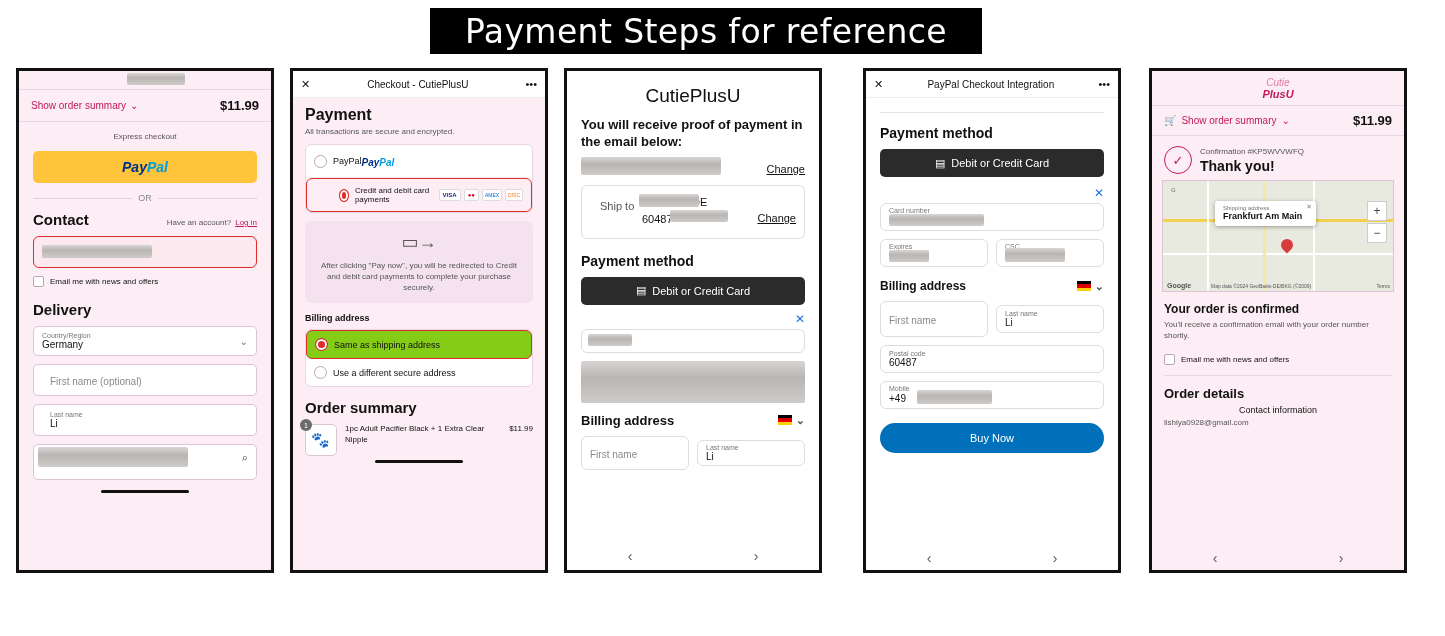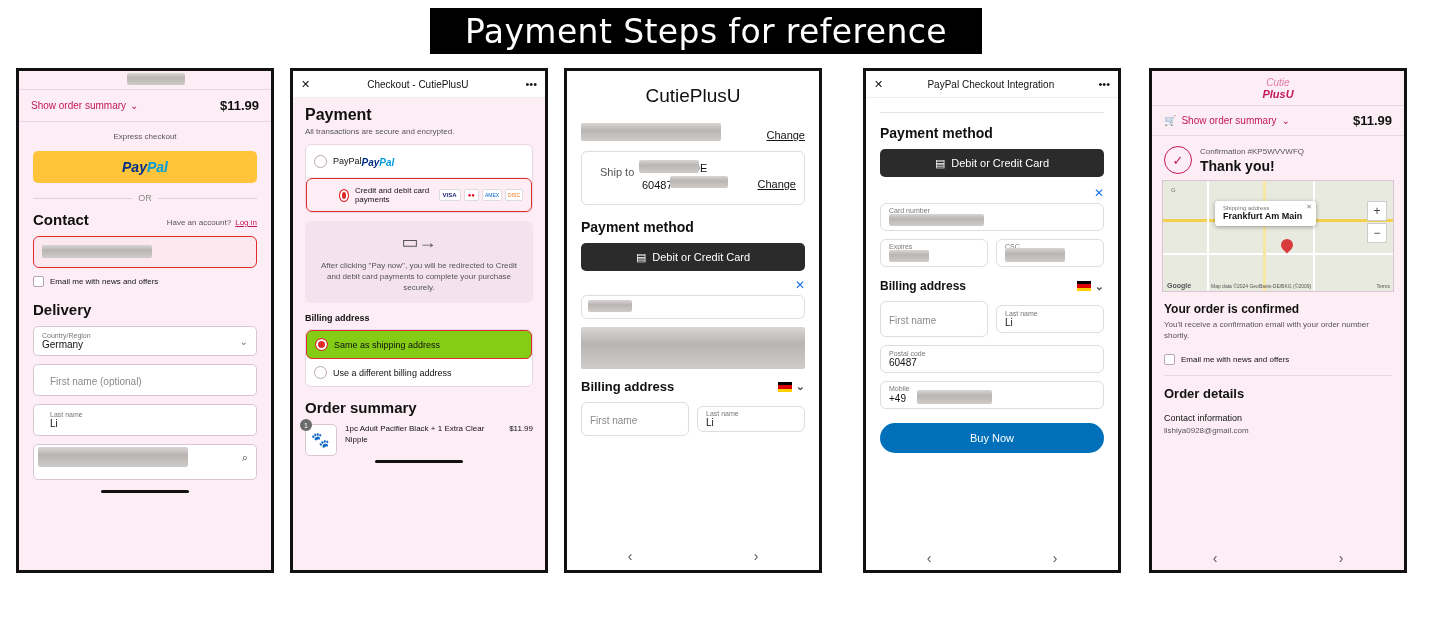--- a/index.html
+++ b/index.html
@@ -150,39 +150,40 @@
       <div class="xs" style="color:#555;margin-top:8px;line-height:1.35;">After clicking "Pay now", you will be redirected to Credit and debit card payments to complete your purchase securely.</div>
     </div>
     <div class="sm" style="margin-top:10px;font-weight:bold;">Billing address</div>
     <div class="cardbox" style="margin-top:6px;">
       <div class="row" style="gap:6px;padding:7px 8px;border:1.5px solid #e02b2b;border-radius:6px;background:#84cc16;">
         <span class="radio on"></span>
         <span class="sm">Same as shipping address</span>
       </div>
       <div class="row" style="gap:6px;padding:7px 8px;">
         <span class="radio"></span>
-        <span class="sm">Use a different billing address</span>
+        <span class="sm">Use a different secure address</span>
       </div>
     </div>
     <h2 class="sect" style="margin-top:12px;font-size:15px;">Order summary</h2>
     <div class="row" style="margin-top:8px;gap:8px;align-items:flex-start;">
       <div style="position:relative;width:30px;height:30px;border:1px solid #d9c6d4;border-radius:5px;background:#fff;display:flex;align-items:center;justify-content:center;font-size:15px;">🐾
         <span style="position:absolute;top:-6px;left:-6px;width:12px;height:12px;border-radius:50%;background:#6b6b6b;color:#fff;font-size:7px;display:flex;align-items:center;justify-content:center;">1</span>
       </div>
       <div class="xs" style="flex:1;line-height:1.3;">1pc Adult Pacifier Black + 1 Extra Clear Nipple</div>
       <div class="xs">$11.99</div>
     </div>
   </div>
   <div class="homebar" style="width:88px;margin:4px auto 0;"></div>
 </div>
 
 <div class="phone" id="p3">
   <div style="height:14px;"></div>
   <div style="text-align:center;font-size:19px;">CutiePlusU</div>
   <div style="padding:10px 14px 0;">
+    <div style="font-size:13px;font-weight:bold;line-height:1.3;">You will receive proof of payment in the email below:</div>
     <div class="row" style="justify-content:space-between;align-items:flex-end;margin-top:6px;">
       <div class="redact" style="width:140px;height:18px;"></div>
       <span style="font-size:11px;text-decoration:underline;">Change</span>
     </div>
     <div style="border:1px solid #ddd;border-radius:6px;margin-top:10px;padding:10px 18px;position:relative;height:32px;">
       <span style="font-size:11px;color:#555;">Ship to</span>
       <span style="font-size:11px;position:absolute;left:110px;top:10px;">DE</span>
       <span style="font-size:11px;position:absolute;left:60px;top:27px;">60487</span>
       <div class="redact" style="position:absolute;left:57px;top:8px;width:60px;height:13px;"></div>
       <div class="redact" style="position:absolute;left:88px;top:24px;width:58px;height:12px;"></div>
@@ -327,20 +328,20 @@
   </div>
   <div style="padding:10px 12px 0;">
     <div style="font-size:12px;font-weight:bold;">Your order is confirmed</div>
     <div class="xs" style="color:#555;margin-top:4px;line-height:1.35;">You'll receive a confirmation email with your order number shortly.</div>
     <div class="row" style="gap:6px;margin-top:12px;">
       <span class="check"></span>
       <span class="xs">Email me with news and offers</span>
     </div>
     <div class="hr" style="margin-top:10px;"></div>
     <div style="font-size:13px;font-weight:bold;margin-top:10px;">Order details</div>
-    <div class="sm" style="margin-top:12px;">Contact information</div>
+    <div class="sm" style="margin-top:4px;text-align:center;">Contact information</div>
     <div class="xs" style="color:#555;margin-top:3px;">lishiya0928@gmail.com</div>
   </div>
   <div class="navdots" style="position:absolute;bottom:4px;left:0;right:0;">
     <span>‹</span>
     <span>›</span>
   </div>
 </div>
 
 </body></html>

